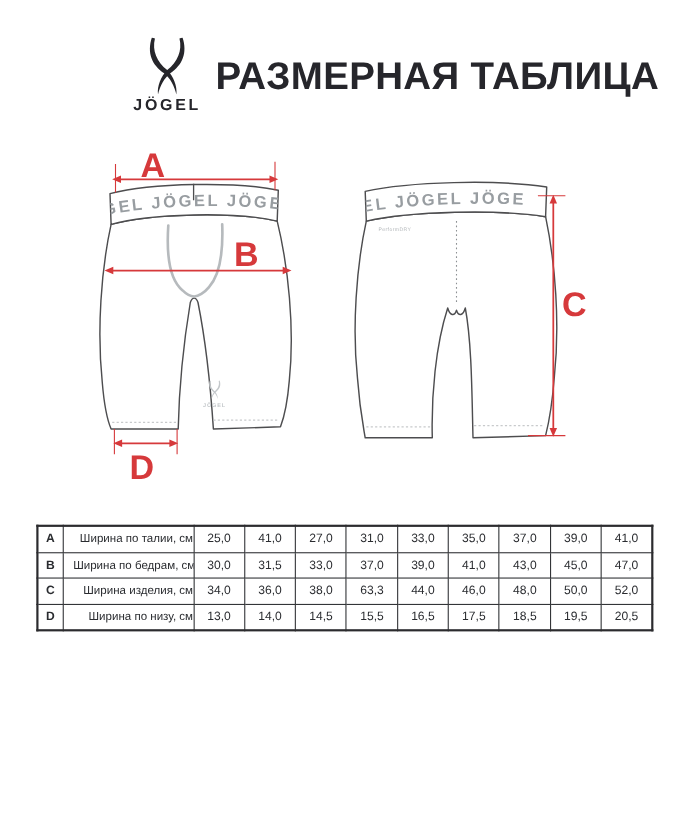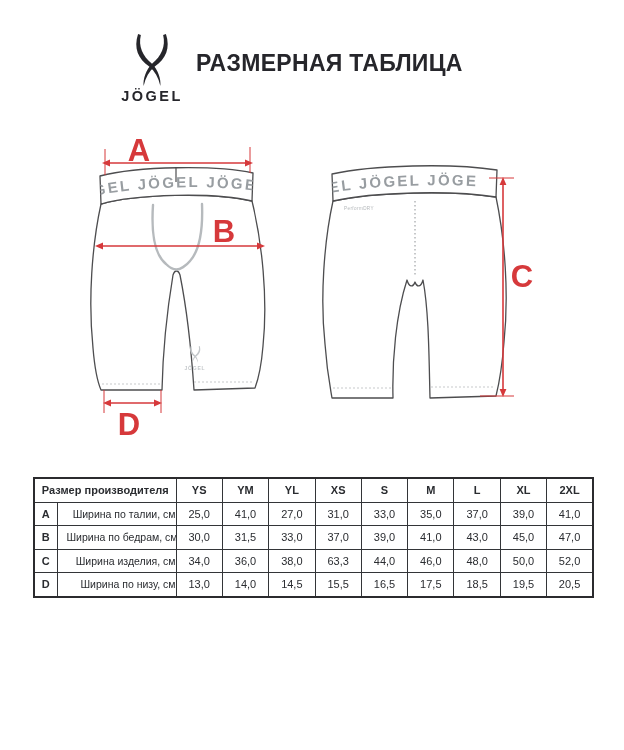--- a/index.html
+++ b/index.html
@@ -2,21 +2,21 @@
 <html><head>
 <meta charset="utf-8">
 <style>
   html,body{margin:0;padding:0;background:#fff;}
   body{width:624px;height:750px;position:relative;font-family:"Liberation Sans",sans-serif;overflow:hidden;}
 
   
   .logo-block{position:absolute;left:110px;top:34px;width:84px;text-align:center;}
   .logo-emblem{display:block;margin:0 auto;}
   .logo-word{display:block;margin-top:2px;font-size:14.5px;font-weight:700;letter-spacing:2.5px;color:#26262b;}
-  .page-title{position:absolute;left:196px;top:50px;font-size:23px;font-weight:700;letter-spacing:.3px;color:#26262b;white-space:nowrap;}
+  .page-title{position:absolute;left:196px;top:50px;font-size:35px;font-weight:700;letter-spacing:.3px;color:#26262b;white-space:nowrap;}
 
   
   .diagram-svg{position:absolute;left:0;top:130px;}
   .outline{fill:#ffffff;stroke:#4d4d4f;stroke-width:1.3;stroke-linejoin:round;}
   .thin-dark{stroke:#4d4d4f;stroke-width:1.2;fill:none;}
   .gusset{fill:none;stroke:#b6babd;stroke-width:2.4;stroke-linecap:round;}
   .hem{stroke:#c8cacc;stroke-width:1.2;stroke-dasharray:2 2;fill:none;}
   .seam{stroke:#8d9194;stroke-width:1;stroke-dasharray:1.5 2.5;fill:none;}
   .band-text{fill:#989da1;font-family:"Liberation Sans",sans-serif;font-weight:700;font-size:15px;letter-spacing:2.2px;}
   .tech-text{fill:#b3b7ba;font-size:4.6px;letter-spacing:.4px;}
@@ -137,32 +137,20 @@
       <col>
       <col>
       <col>
       <col>
       <col>
       <col>
       <col>
   </colgroup>
   <tbody>
     <tr>
-      <td colspan="2" class="bold">Размер производителя</td>
-      <td class="bold">YS</td>
-      <td class="bold">YM</td>
-      <td class="bold">YL</td>
-      <td class="bold">XS</td>
-      <td class="bold">S</td>
-      <td class="bold">M</td>
-      <td class="bold">L</td>
-      <td class="bold">XL</td>
-      <td class="bold">2XL</td>
-    </tr>
-    <tr>
       <td class="bold">A</td>
       <td class="param">Ширина по талии, см</td>
       <td>25,0</td>
       <td>41,0</td>
       <td>27,0</td>
       <td>31,0</td>
       <td>33,0</td>
       <td>35,0</td>
       <td>37,0</td>
       <td>39,0</td>

